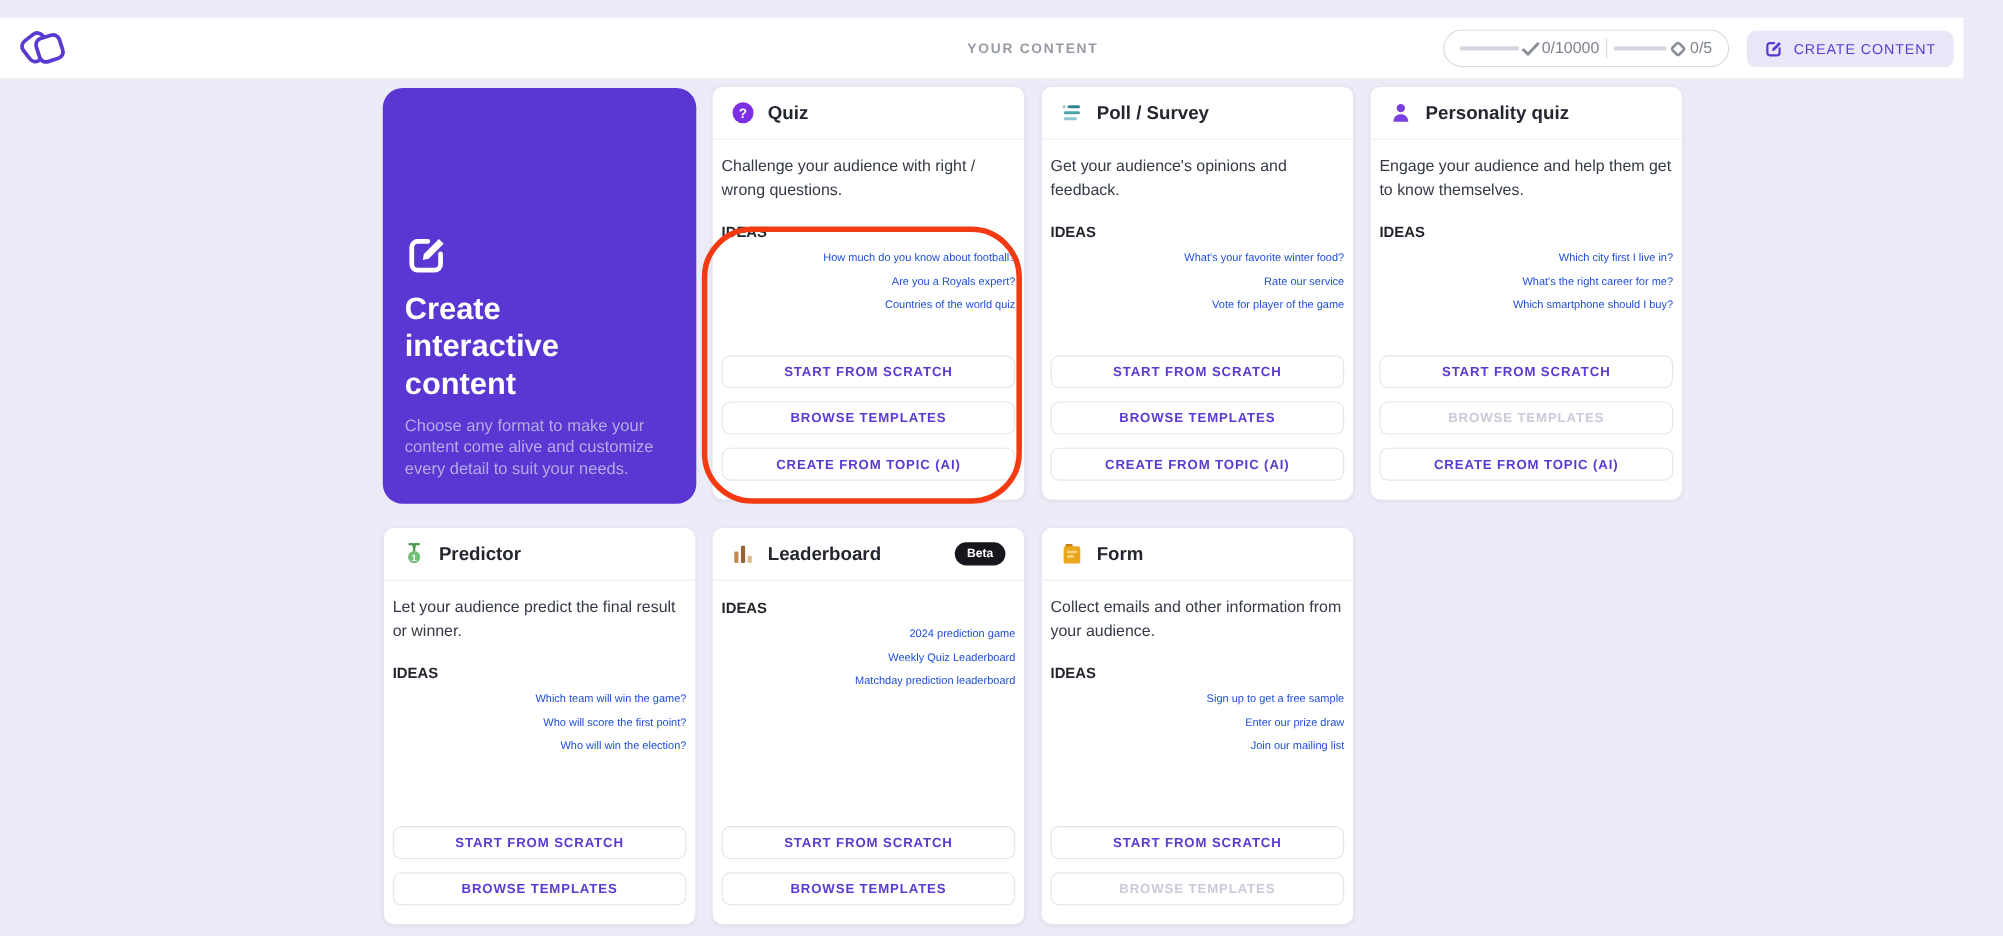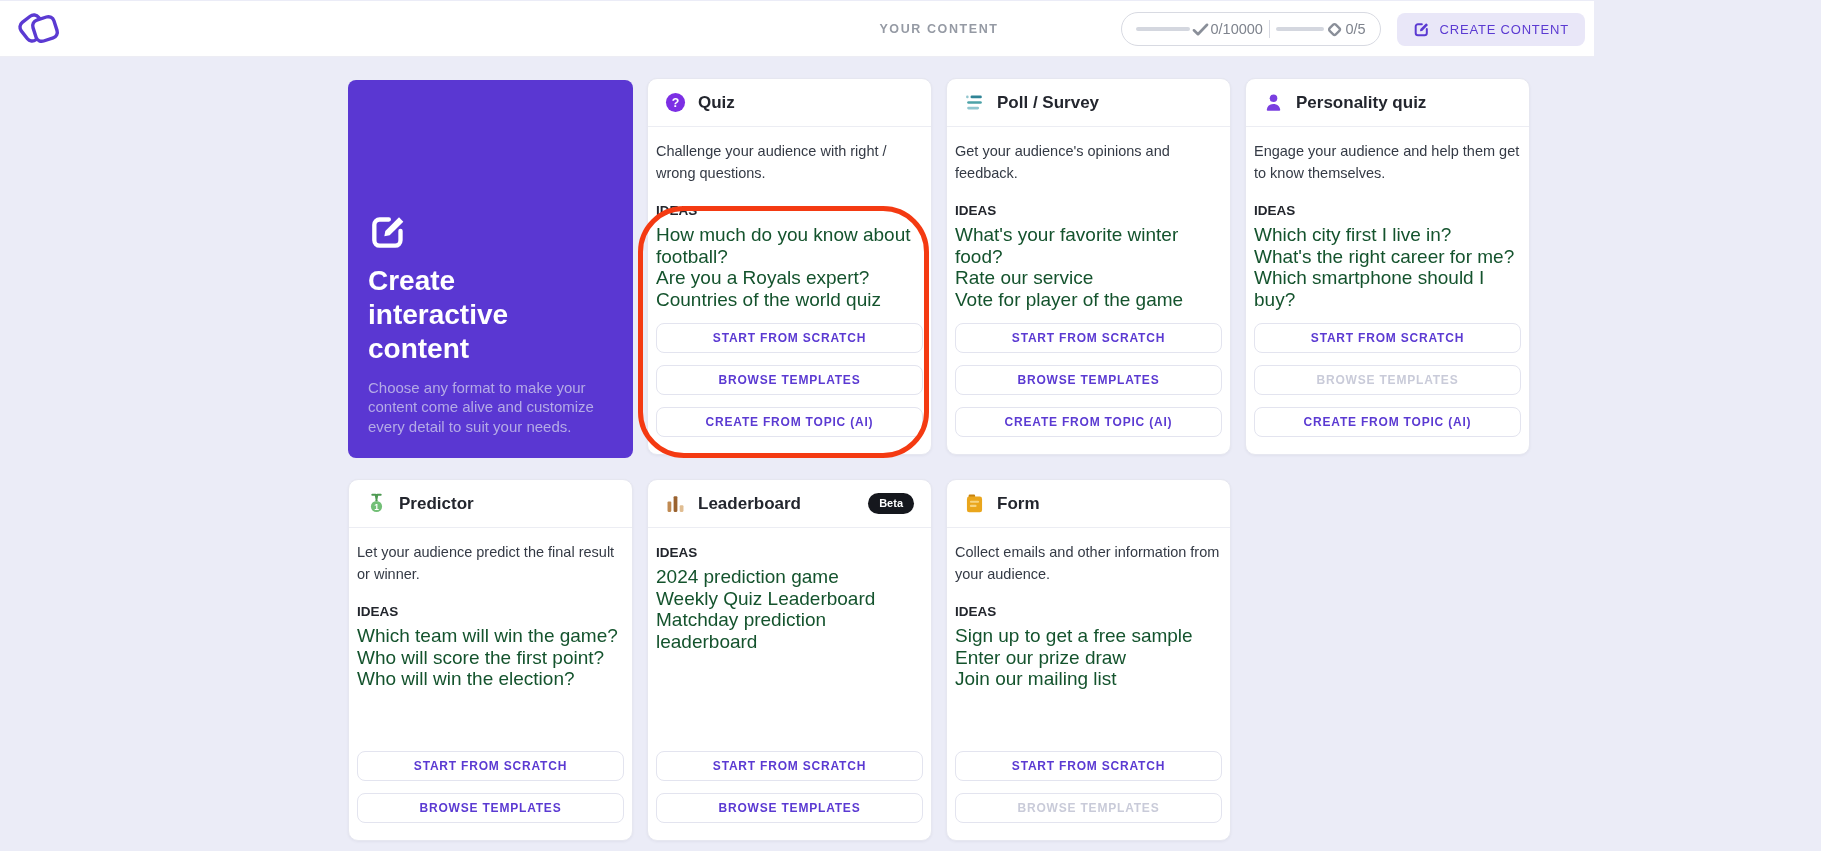--- a/index.html
+++ b/index.html
@@ -1,21 +1,21 @@
 <!DOCTYPE html>
 <html><head>
 <meta charset="utf-8">
 <style>
   * { margin:0; padding:0; box-sizing:border-box; }
   html,body { width:1821px; height:851px; overflow:hidden; }
   body { font-family:"Liberation Sans","DejaVu Sans",sans-serif; background:#ebecf7; }
   .stage { position:relative; width:1821px; height:851px; }
 
   
-  .topbar { position:absolute; left:0; top:1px; width:1594px; height:56px; background:#ffffff;
+  .topbar { position:absolute; left:0; top:16px; width:1785px; height:56px; background:#ffffff;
             border-bottom:1px solid #ededf4; z-index:5; }
   .logo { position:absolute; left:14px; top:7px; width:48px; height:42px; cursor:pointer; }
   .page-title { position:absolute; left:939px; top:21px; transform:translateX(-50%);
                 font-size:12.5px; font-weight:700; letter-spacing:1.6px; color:#959aa4; white-space:nowrap; }
   .top-right { position:absolute; right:9px; top:0; height:56px; display:flex; align-items:center; gap:16px; }
   .usage-pill { display:flex; align-items:center; height:34px; padding:0 14px; border:1.5px solid #d8dae2;
                 border-radius:999px; color:#7e838d; font-size:14px; gap:0; }
   .track { display:inline-block; height:4px; background:#d4d7df; border-radius:2px; }
   .t1 { width:54px; } .t2 { width:48px; }
   .pill-val { font-size:14.5px; color:#7e838d; }
@@ -29,29 +29,29 @@
           box-shadow:0 1px 3px rgba(25,25,60,.05); display:flex; flex-direction:column; }
   .card-head { display:flex; align-items:center; gap:12px; height:48px; padding:0 17px;
                border-bottom:1px solid #ecedf3; flex:none; }
   .card-head h2 { font-size:17px; font-weight:700; color:#23262e; }
   .icon20 { width:21px; height:21px; flex:none; display:inline-flex; }
   .badge { margin-left:auto; background:#15171d; color:#ffffff; font-size:11px; font-weight:700;
            padding:5px 11px; border-radius:999px; line-height:1; }
   .card-body { display:flex; flex-direction:column; flex:1; padding:14px 8px 17px; }
   .desc { font-size:14.5px; line-height:21.5px; color:#343a45; margin-bottom:16px; }
   .ideas-h { font-size:13.5px; font-weight:700; color:#22252c; line-height:21px; margin-bottom:3px; }
-  .idea { font-size:19px; line-height:21.5px; color:#14532d; }
+  .idea { font-size:10px; line-height:21.5px; color:#1d4ed8;text-align:right; }
   .btns { margin-top:auto; display:flex; flex-direction:column; gap:12px; }
   .btn { height:30px; width:100%; background:#ffffff; border:1px solid #e3e4ef; border-radius:8px;
          color:#5b3ad2; font-family:inherit; font-size:12px; font-weight:700; letter-spacing:0.8px; cursor:pointer; }
   .btn.disabled { color:#c9cbd9; cursor:default; }
 
   
   .hero { position:absolute; left:348px; top:80px; width:285px; height:378px; background:#5a37d2;
-          border-radius:8px; padding:20px; display:flex; flex-direction:column; justify-content:flex-end; }
+          border-radius:18px; padding:20px; display:flex; flex-direction:column; justify-content:flex-end; }
   .hero-icon { width:40px; height:40px; color:#ffffff; margin-bottom:12px; }
   .hero h1 { color:#ffffff; font-size:28px; line-height:34px; font-weight:700; max-width:185px; margin-bottom:12px; }
   .hero p { color:#b4aae6; font-size:15px; line-height:19.5px; max-width:235px; margin-bottom:2px; }
 
   
   .annotation { position:absolute; left:638px; top:206px; width:291px; height:252px;
                 border:5px solid #f43a12; border-radius:46px; z-index:10; pointer-events:none; }
 </style>
 </head>
 <body>

